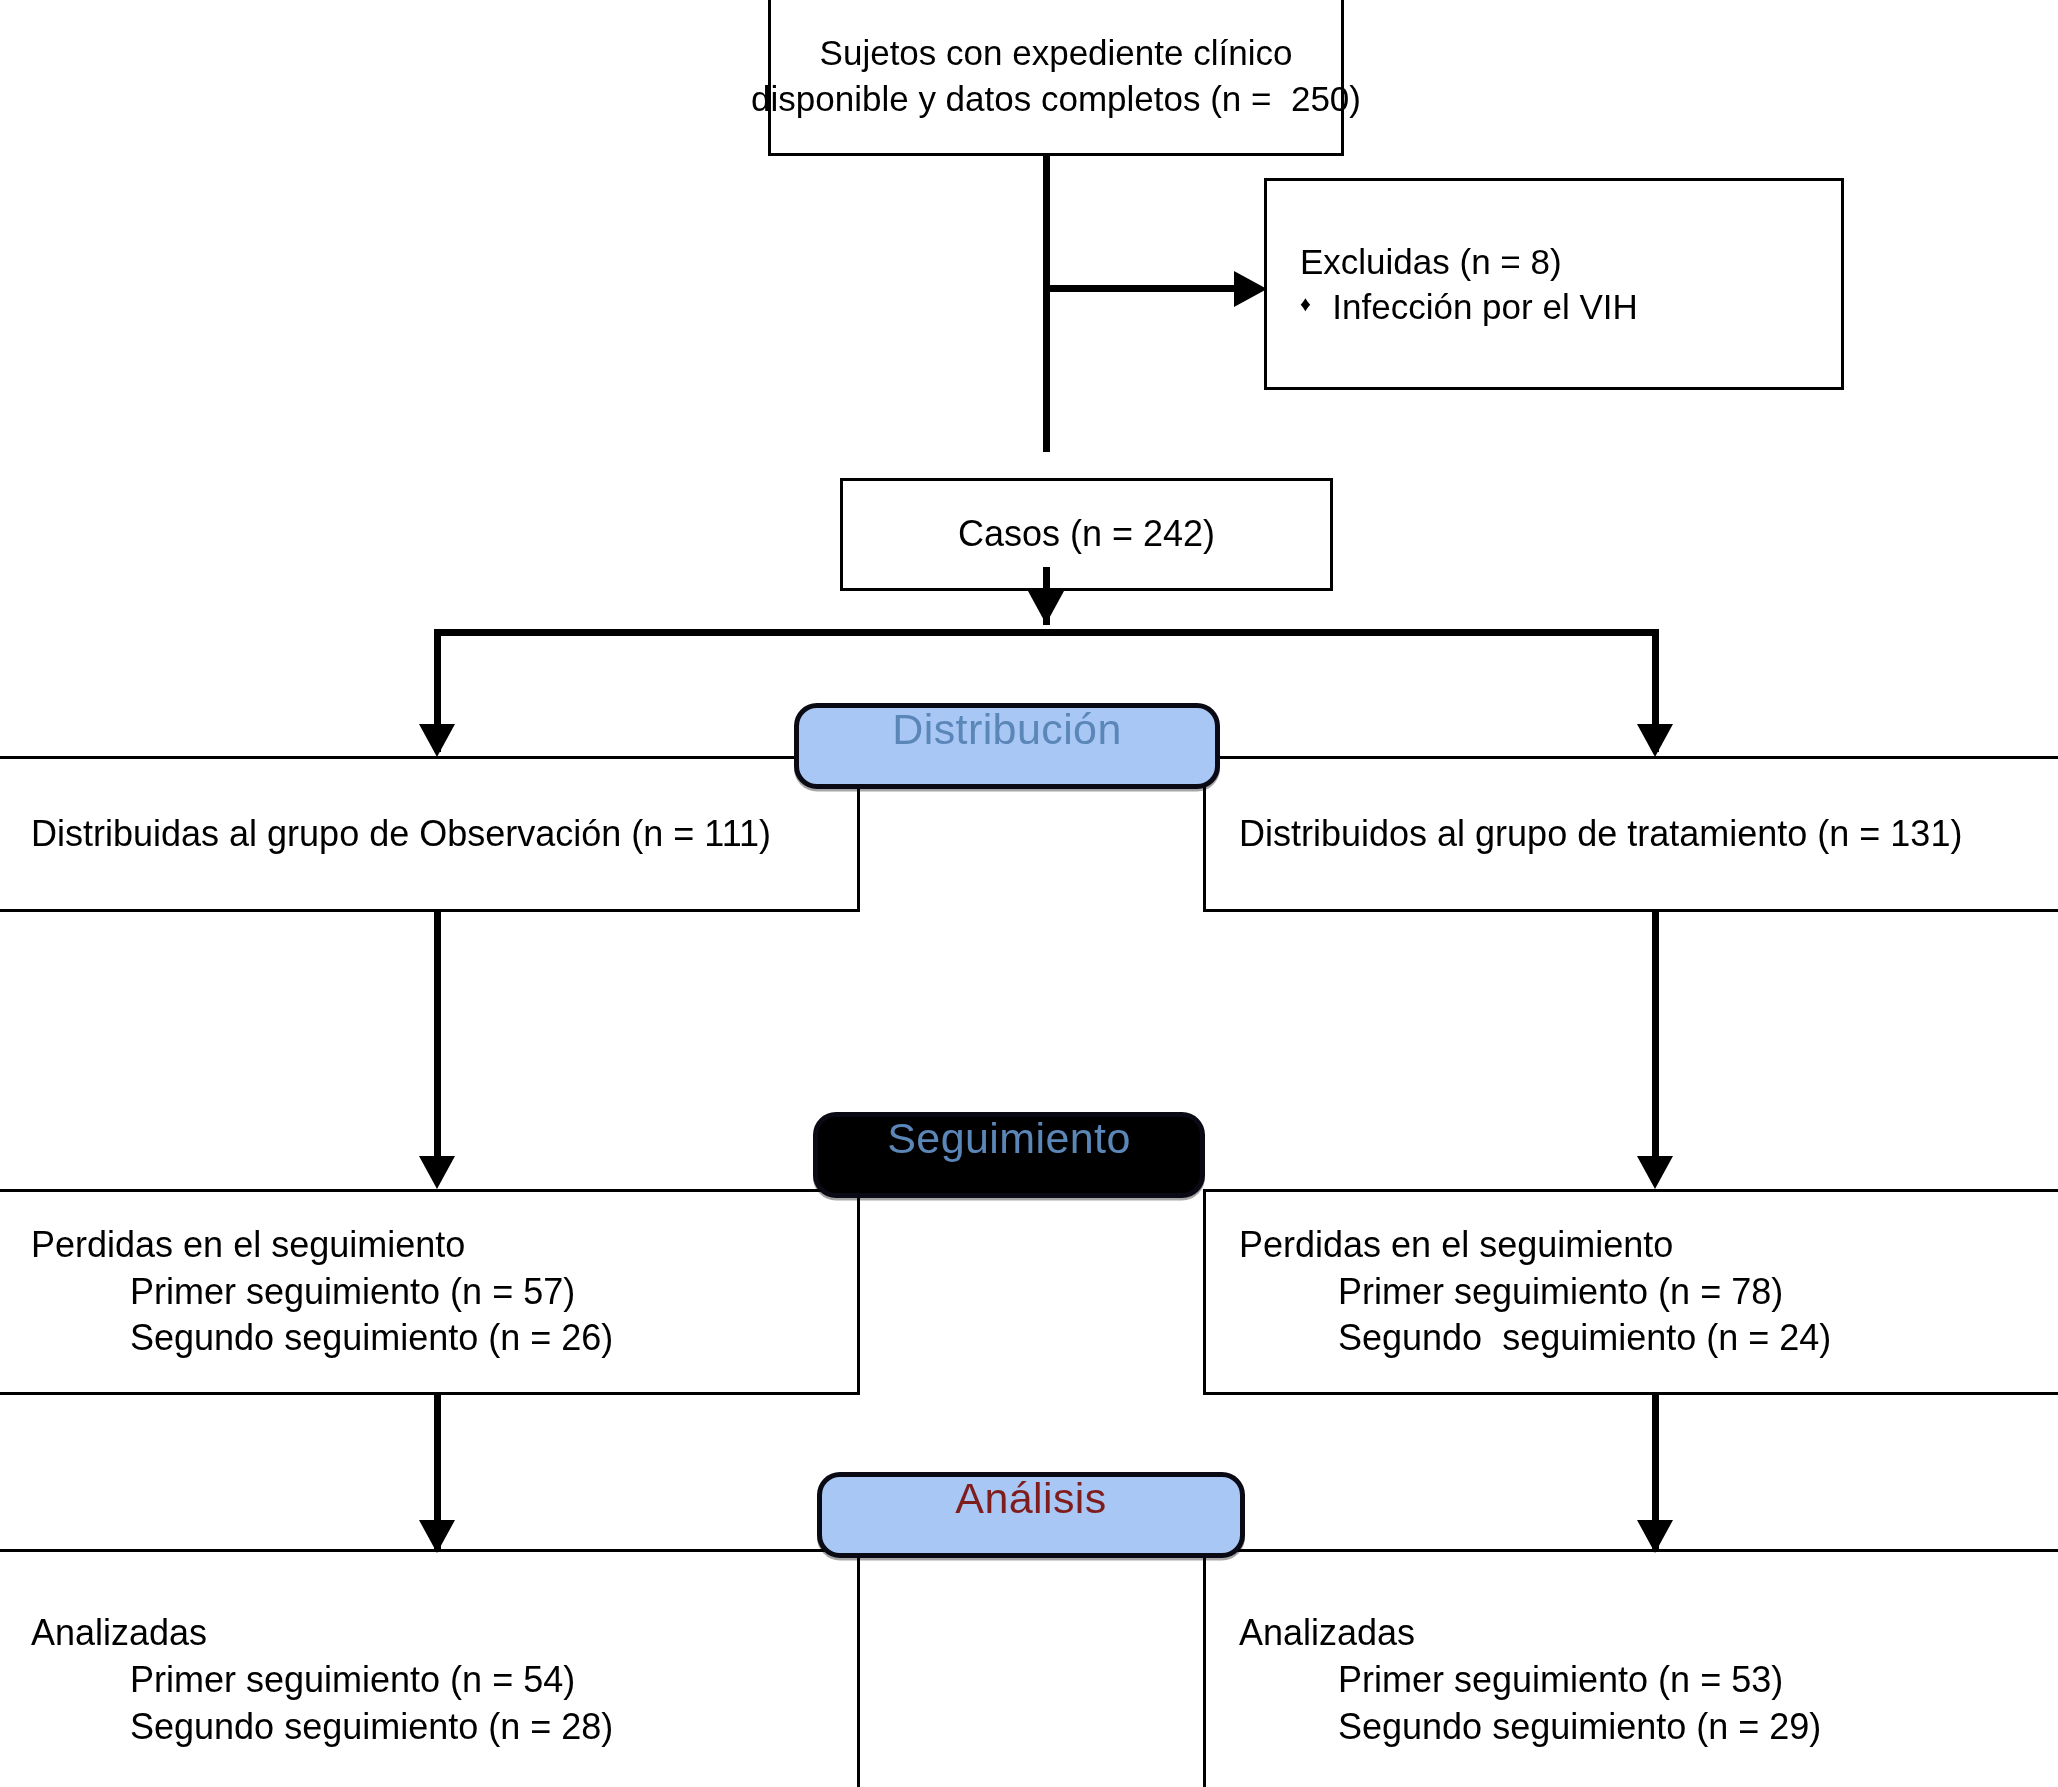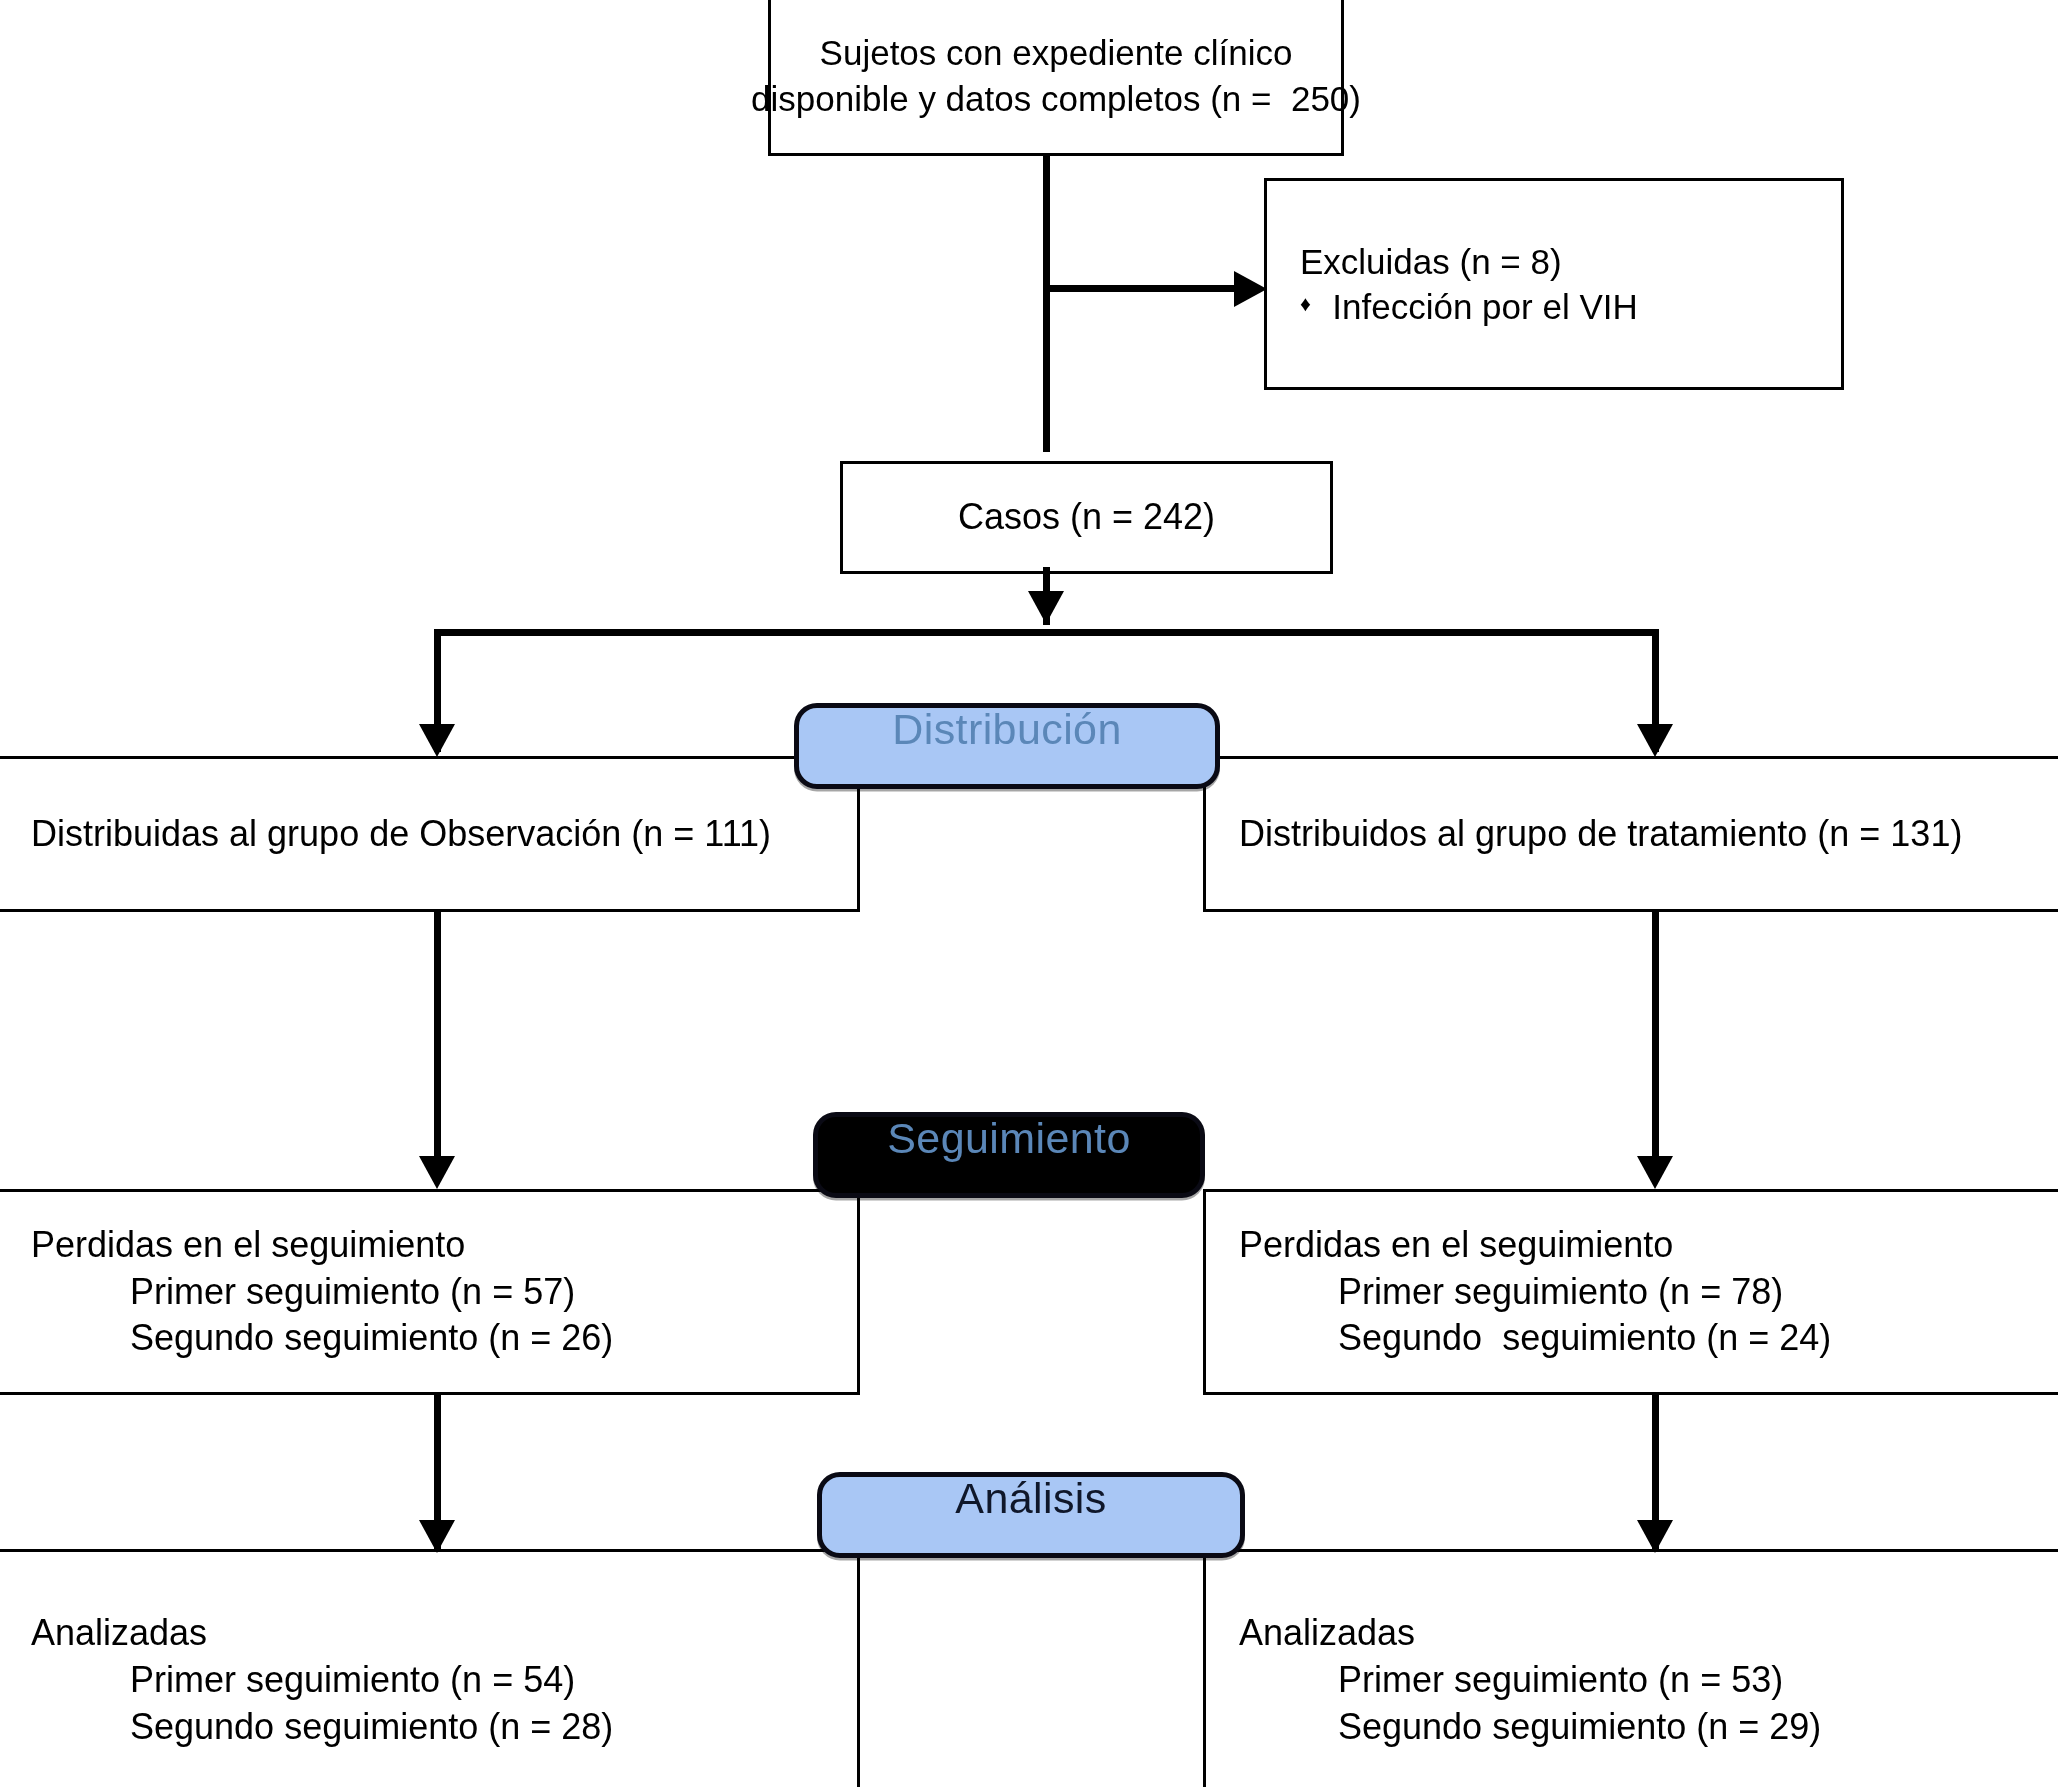--- a/index.html
+++ b/index.html
@@ -119,21 +119,21 @@
   <div class="arrow-right" style="left:1234px; top:271px;"></div>
 
   <div class="box" style="left:1264px; top:178px; width:580px; height:212px;">
     <div class="box-line pad-l">Excluidas (n = 8)</div>
     <div class="bullet-row">
       <span class="bullet-glyph">♦</span>
       <span class="box-line">Infección por el VIH</span>
     </div>
   </div>
 
-  <div class="box center" style="left:840px; top:461px; width:493px; height:113px;">
+  <div class="box center" style="left:840px; top:478px; width:493px; height:113px;">
     <div class="box-line big">Casos (n = 242)</div>
   </div>
 
   <div class="vline" style="left:1043px; top:567px; width:7.4px; height:58px;"></div>
   <div class="arrow-down" style="left:1028px; top:591px;"></div>
 
   <div class="hline" style="left:434px; top:629px; width:1225px; height:7.4px;"></div>
 
   <div class="vline" style="left:434px; top:629px; width:7.4px; height:123px;"></div>
   <div class="arrow-down" style="left:419px; top:724px;"></div>
@@ -187,17 +187,17 @@
     <div class="box-line big indent">Segundo seguimiento (n = 28)</div>
   </div>
 
   <div class="box" style="left:1203px; top:1549px; width:860px; height:263px;">
     <div class="box-line big pad-l">Analizadas</div>
     <div class="box-line big indent">Primer seguimiento (n = 53)</div>
     <div class="box-line big indent">Segundo seguimiento (n = 29)</div>
   </div>
 
   <div class="pill" style="left:817px; top:1472px; width:428px; height:86px; background:#a9c7f5;">
-    <span class="pill-label" style="color:#0f172a;">Análisis</span>
+    <span class="pill-label" style="color:#7f1d1d;">Análisis</span>
   </div>
 
 </div>
 
 
 </body></html>

